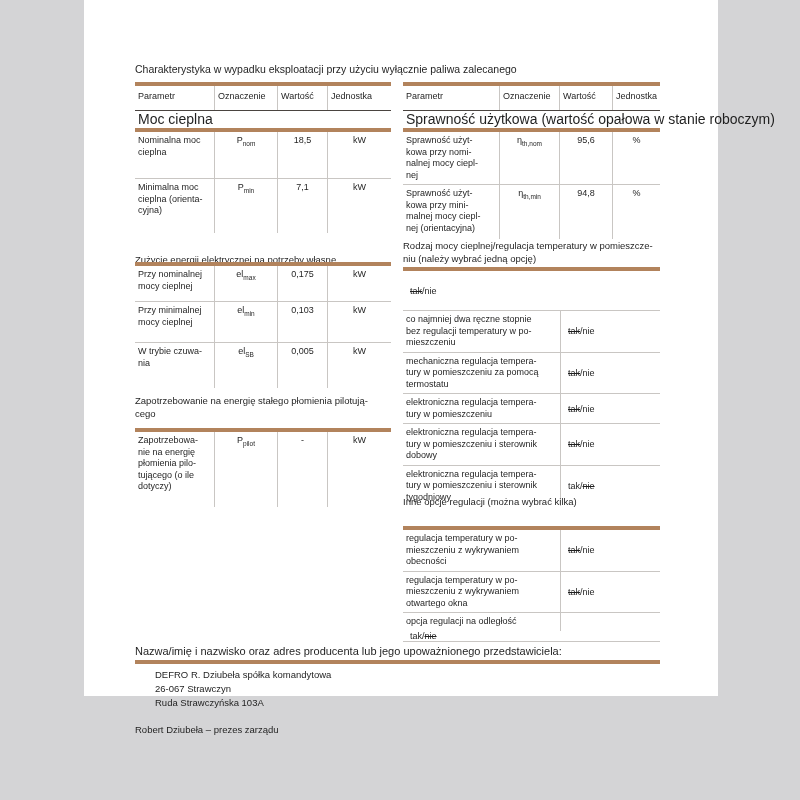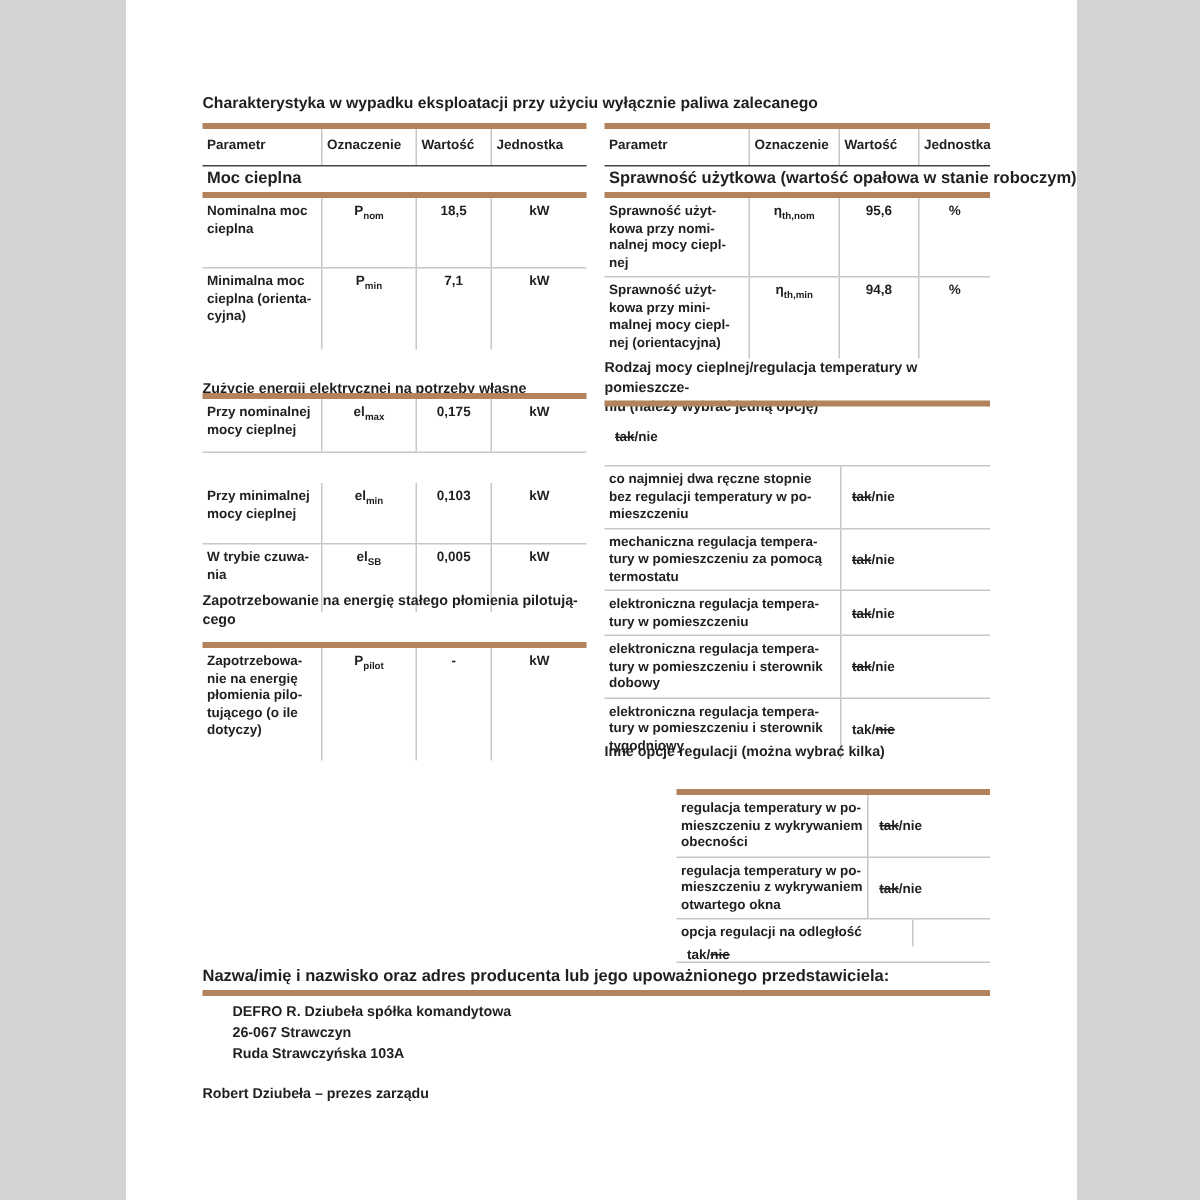--- a/index.html
+++ b/index.html
@@ -6,34 +6,34 @@
     --accent-brown:#b2835c;
     --row-line:#c9c6c3;
     --header-line:#4a4440;
     --page-bg:#ffffff;
     --canvas-bg:#d4d4d6;
     --text:#1f1f1f;
   }
   *{box-sizing:border-box;margin:0;padding:0;}
   body{width:800px;height:800px;background:var(--canvas-bg);position:relative;
        font-family:"Liberation Sans",sans-serif;color:var(--text);overflow:hidden;}
-  .page{position:absolute;left:84px;top:0;width:634px;height:800px;background:var(--page-bg);font-weight:bold;}
+  .page{position:absolute;left:84px;top:0;width:634px;height:696px;background:var(--page-bg);}
   .title{position:absolute;left:51px;top:63px;width:540px;font-size:10.5px;line-height:13px;white-space:nowrap;}
   .col{position:absolute;top:0;bottom:0;}
   .col.left{left:51px;width:256px;}
   .col.right{left:319px;width:257px;}
   .block{position:absolute;left:0;right:0;}
   .bar{height:4px;background:var(--accent-brown);}
   .sect-heading{font-size:9.5px;line-height:12.8px;white-space:pre-line;}
   
   .hrow,.drow,.crow{display:flex;align-items:stretch;}
   .hrow{border-bottom:1px solid var(--header-line);}
   .hc{font-size:9px;line-height:11.5px;padding:5px 5px 5px 3px;min-height:24px;}
   .hc:not(:last-child),.c:not(:last-child){border-right:1px solid var(--row-line);}
-  .sect{font-size:11px;line-height:12px;padding:2px 3px 3px 3px;border-bottom:4px solid var(--accent-brown);white-space:nowrap;}
+  .sect{font-size:14px;line-height:12px;padding:2px 3px 3px 3px;border-bottom:4px solid var(--accent-brown);white-space:nowrap;}
   .drow{border-bottom:1px solid var(--row-line);}
   .drow.last{border-bottom:none;}
   .c{font-size:9px;line-height:11.5px;padding:3px;}
   .param{white-space:pre-line;}
   .val,.unit,.sym{text-align:center;}
   .symsub{font-size:6.5px;}
   
   .lt .cp{width:80px;} .lt .cs{width:63px;} .lt .cv{width:50px;} .lt .cu{width:63px;}
   
   .rt .cp{width:97px;} .rt .cs{width:60px;} .rt .cv{width:53px;} .rt .cu{width:47px;}
@@ -87,21 +87,21 @@
 
     <div class="block lt" style="top:262px;">
       <div class="bar"></div>
       <div class="drow" style="min-height:36px;">
         <div class="c cp param">Przy nominalnej
 mocy cieplnej</div>
         <div class="c cs sym"><span>el</span><sub class="symsub">max</sub></div>
         <div class="c cv val">0,175</div>
         <div class="c cu unit">kW</div>
       </div>
-      <div class="drow" style="min-height:41px;margin-top:20px;">
+      <div class="drow" style="min-height:41px;">
         <div class="c cp param">Przy minimalnej
 mocy cieplnej</div>
         <div class="c cs sym"><span>el</span><sub class="symsub">min</sub></div>
         <div class="c cv val">0,103</div>
         <div class="c cu unit">kW</div>
       </div>
       <div class="drow last" style="min-height:45px;">
         <div class="c cp param">W trybie czuwa-
 nia</div>
         <div class="c cs sym"><span>el</span><sub class="symsub">SB</sub></div>
@@ -194,21 +194,21 @@
       <div class="crow last-none" style="min-height:40px;">
         <div class="cl">elektroniczna regulacja tempera-
 tury w pomieszczeniu i sterownik
 tygodniowy</div>
         <div class="cv2"><span>tak</span>/<span class="strike">nie</span></div>
       </div>
     </div>
 
     <div class="block sect-heading" style="top:496px;">Inne opcje regulacji (można wybrać kilka)</div>
 
-    <div class="block" style="top:526px;margin-left:48px;">
+    <div class="block" style="top:526px;">
       <div class="bar"></div>
       <div class="crow" style="min-height:40px;">
         <div class="cl">regulacja temperatury w po-
 mieszczeniu z wykrywaniem
 obecności</div>
         <div class="cv2"><span class="strike">tak</span>/<span>nie</span></div>
       </div>
       <div class="crow" style="min-height:40px;">
         <div class="cl">regulacja temperatury w po-
 mieszczeniu z wykrywaniem

